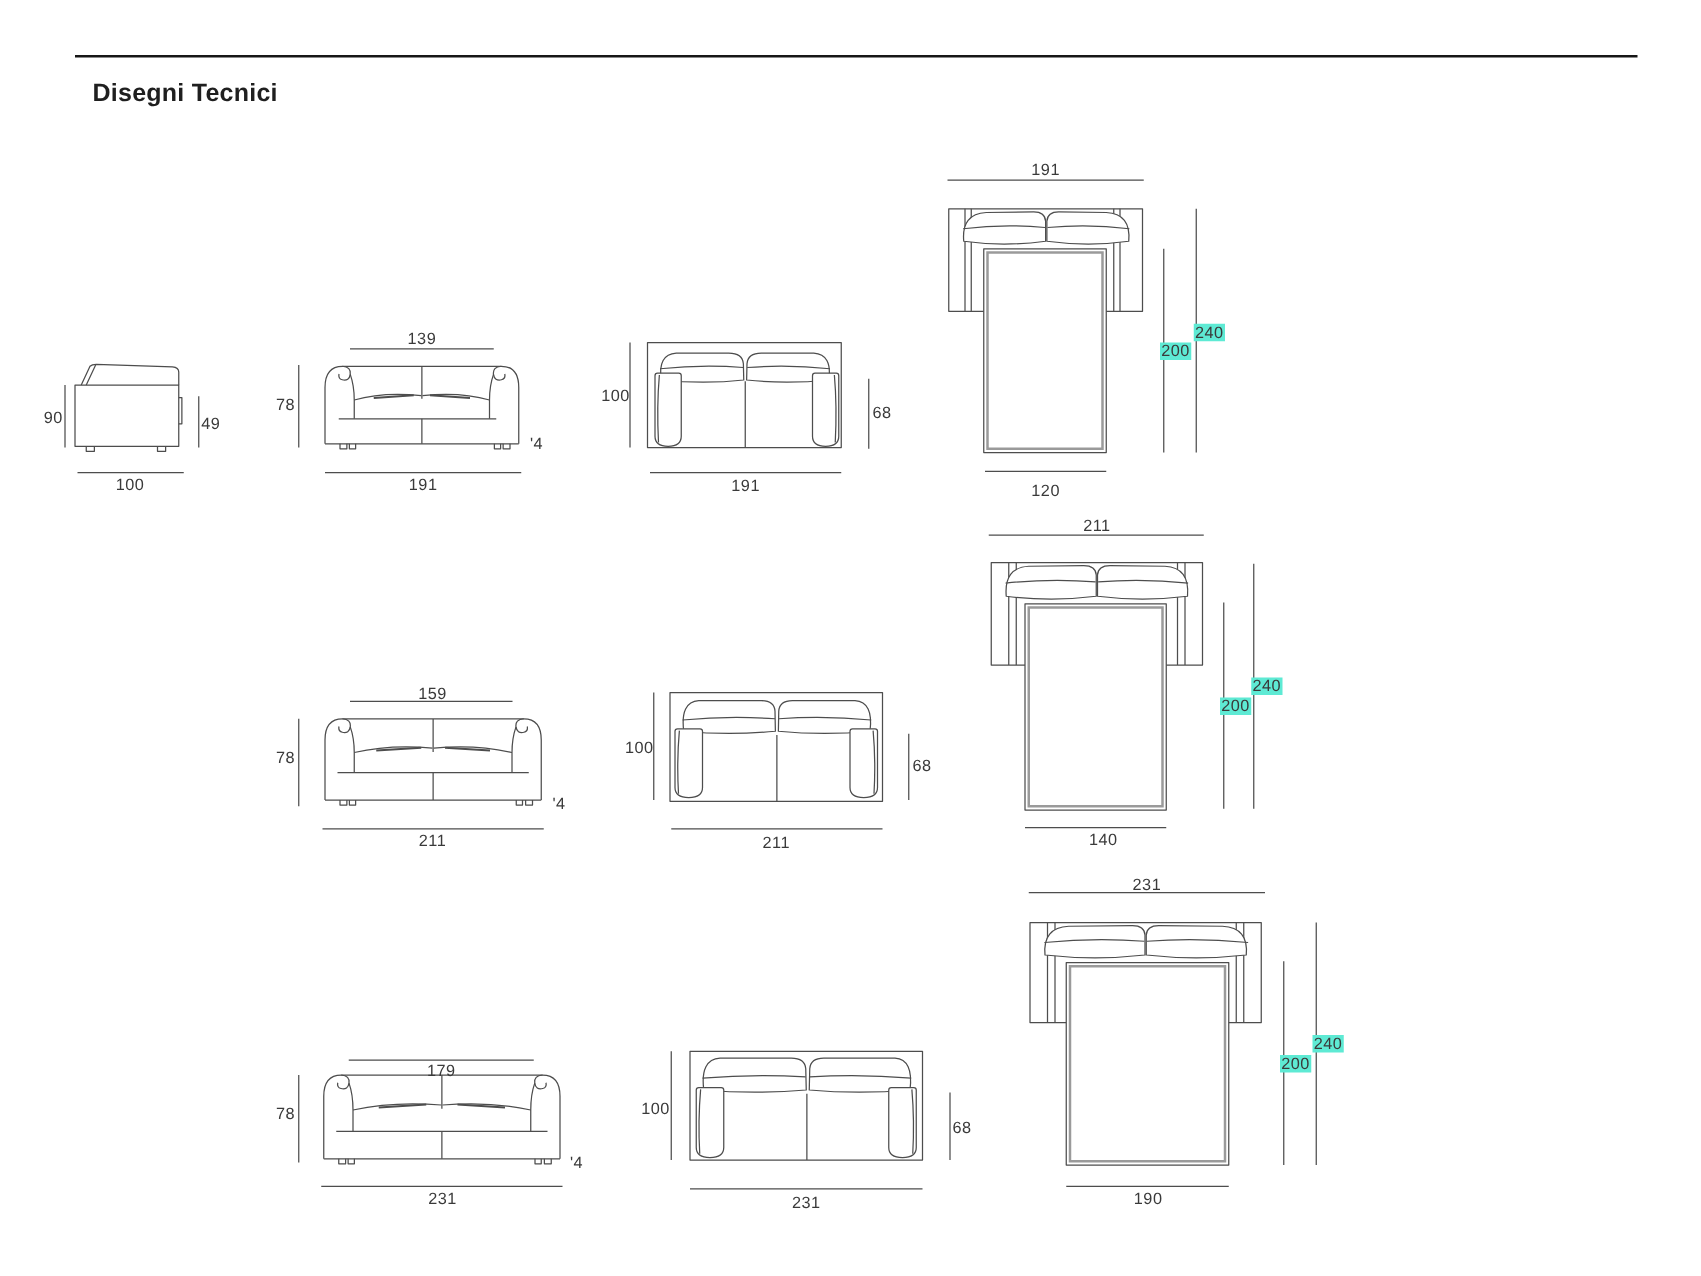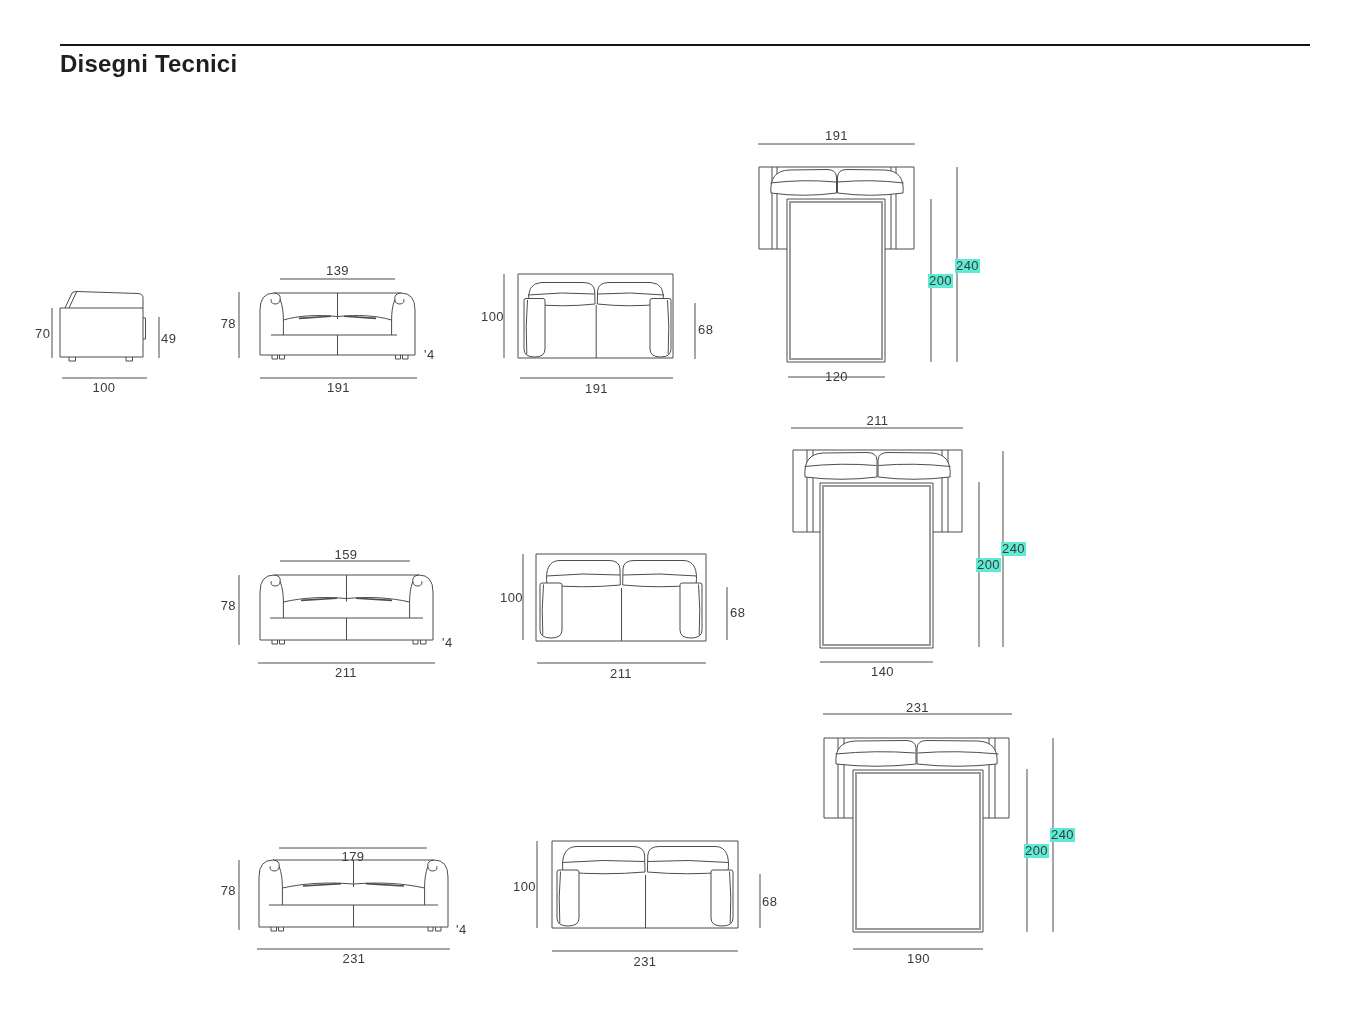--- a/index.html
+++ b/index.html
@@ -1,20 +1,20 @@
 <!DOCTYPE html>
 <html><head>
 <meta charset="utf-8">
 <style>
   html,body{margin:0;padding:0;background:#fff;}
   .page{position:relative;width:1361px;height:1021px;background:#ffffff;overflow:hidden;
         font-family:"Liberation Sans", sans-serif;}
   .top-rule{position:absolute;left:60px;top:44px;width:1250px;height:2px;background:#161616;}
-  .title{position:absolute;left:60px;top:50px;font-size:24px;font-weight:700;color:#1f1f1f;
-         letter-spacing:.2px;margin:0;}
+  .title{position:absolute;left:60px;top:50px;font-size:20px;font-weight:700;color:#1f1f1f;
+         letter-spacing:.2px;margin:14px;}
   .subtitle{position:absolute;left:60px;top:76px;font-size:19px;font-weight:400;color:#2e2e2e;
          letter-spacing:.2px;}
   .drawing{position:absolute;}
   .drawing svg{position:absolute;left:0;top:0;}
   .ln{stroke:#4d4d4d;stroke-width:1;fill:none;stroke-linecap:butt;stroke-linejoin:round;}
   .fw{fill:#ffffff;}
   .crease{stroke-width:1.6;}
   .inner-m{stroke:#9a9a9a;stroke-width:2;fill:none;}
   .dim{position:absolute;font-size:13px;line-height:14px;color:#3a3a3a;letter-spacing:.4px;
        white-space:nowrap;}
@@ -36,21 +36,21 @@
         <path class="ln" d="M22,28 V78 M129,37 V78 M32,98 H117"></path>
       </g>
       <g>
         <path class="ln" d="M35,28 L42,13 Q43.5,11.5 47,11.5 L108,13.5 Q113,14 113,17.5 L113,28"></path>
         <path class="ln" d="M39,28 L46.5,12"></path>
         <rect class="ln" x="30" y="28" width="83" height="49"></rect>
         <path class="ln" d="M113,38 h2.5 v21 h-2.5"></path>
         <path class="ln" d="M39,77 v4 h6.5 v-4 M96,77 v4 h6.5 v-4"></path>
       </g>
     </svg>
-    <div class="dim r" style="left:5px;top:47px;width:14px;">70</div>
+    <div class="dim r" style="left:5px;top:47px;width:14px;">90</div>
     <div class="dim" style="left:131px;top:52px;">49</div>
     <div class="dim c" style="left:57px;top:101px;width:34px;">100</div>
   </div>
 
   <div class="drawing" style="left:215px;top:262px;width:250px;height:140px;">
     <svg width="250" height="140" viewBox="0 0 250 140">
       <g>
         <path class="ln" d="M65,17 H180 M24,30 V96 M45,116 H202"></path>
       </g>
       <g>
@@ -106,21 +106,21 @@
         <path class="ln" d="M25.5,58 Q58,54 91,57"></path>
         <path class="ln fw" d="M92.5,68 L92.5,52 Q93,44.5 102,44.5 L140,45 Q160,46 158,68 Q126,72.5 92.5,68 Z"></path>
         <path class="ln" d="M93,57 Q126,54 158.5,58"></path>
         <rect class="ln fw" x="42" y="74" width="98" height="163"></rect>
         <rect class="inner-m" x="45" y="77" width="92" height="157"></rect>
       </g>
     </svg>
     <div class="dim c" style="left:74px;top:4px;width:35px;">191</div>
     <div class="dim bg" style="left:183px;top:149px;">200</div>
     <div class="dim bg" style="left:210px;top:134px;">240</div>
-    <div class="dim c" style="left:74px;top:245px;width:35px;">120</div>
+    <div class="dim c" style="left:74px;top:261px;width:35px;">120</div>
   </div>
 
   <div class="drawing" style="left:215px;top:545px;width:260px;height:140px;">
     <svg width="260" height="140" viewBox="0 0 260 140">
       <g>
         <path class="ln" d="M65,16 H195 M24,30 V100 M43,118 H220"></path>
       </g>
       <g>
         <path class="ln" d="M45,95 V47 Q45,30 59,30 Q66,30.5 65.2,36.5 Q64.4,42 58.8,40.8 Q55.4,40 56.2,36.2"></path>
         <path class="ln" d="M65.2,36.5 C67.5,43 68.4,49 68.4,57 L68.4,73"></path>

